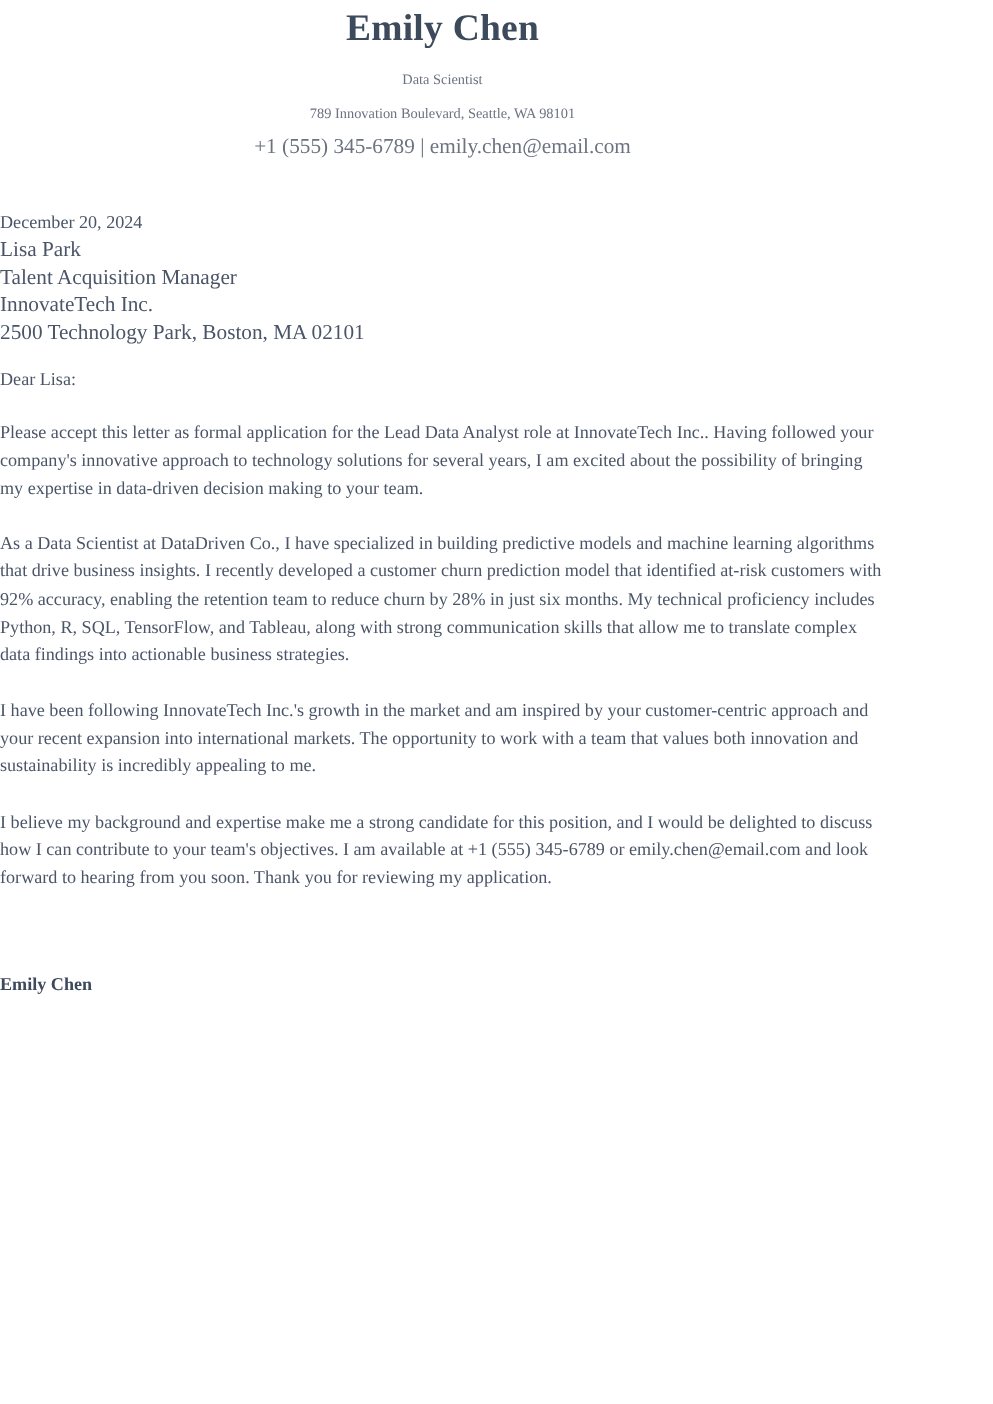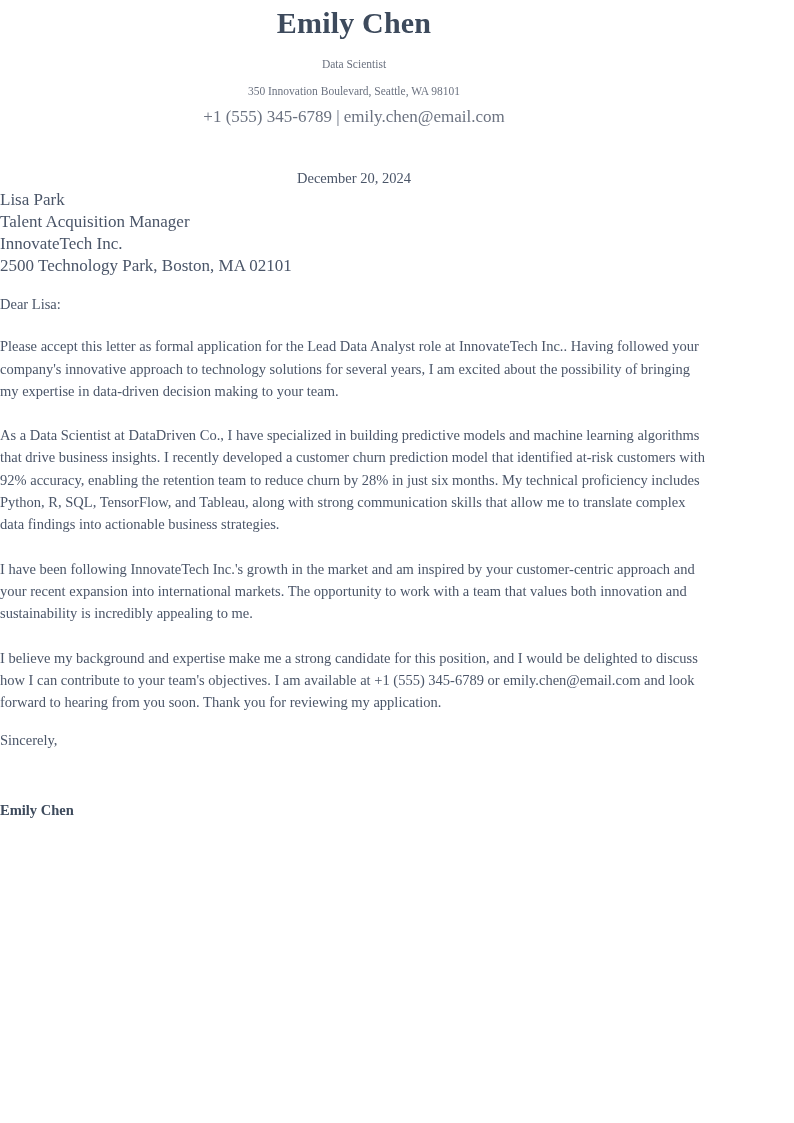--- a/index.html
+++ b/index.html
@@ -53,21 +53,21 @@
   }
   .candidate-contact {
     font-size: 17px;
     color: #6b7280;
     margin-top: 4px;
     line-height: 1.5;
   }
 
   
   .letter-date {
-    text-align: center;
+    text-align: left;
     font-size: 14.5px;
     color: #4a5568;
     margin-top: 38px;
     line-height: 1.5;
   }
 
   
   .recipient-block {
     font-size: 17px;
     color: #4a5568;
@@ -117,21 +117,21 @@
   }
 </style>
 </head>
 <body>
 
 <div class="page">
 
   <header class="letter-header">
     <h1 class="candidate-name">Emily Chen</h1>
     <div class="candidate-title">Data Scientist</div>
-    <div class="candidate-address">350 Innovation Boulevard, Seattle, WA 98101</div>
+    <div class="candidate-address">789 Innovation Boulevard, Seattle, WA 98101</div>
     <div class="candidate-contact">+1 (555) 345-6789 | emily.chen@email.com</div>
   </header>
 
   <div class="letter-date">December 20, 2024</div>
 
   <section class="recipient-block">
     <div class="recipient-line">Lisa Park</div>
     <div class="recipient-line">Talent Acquisition Manager</div>
     <div class="recipient-line">InnovateTech Inc.</div>
     <div class="recipient-line">2500 Technology Park, Boston, MA 02101</div>
@@ -140,18 +140,17 @@
   <div class="salutation">Dear Lisa:</div>
 
   <section class="letter-body">
     <p class="body-paragraph">Please accept this letter as formal application for the Lead Data Analyst role at InnovateTech Inc.. Having followed your company's innovative approach to technology solutions for several years, I am excited about the possibility of bringing my expertise in data-driven decision making to your team.</p>
     <p class="body-paragraph">As a Data Scientist at DataDriven Co., I have specialized in building predictive models and machine learning algorithms that drive business insights. I recently developed a customer churn prediction model that identified at-risk customers with 92% accuracy, enabling the retention team to reduce churn by 28% in just six months. My technical proficiency includes Python, R, SQL, TensorFlow, and Tableau, along with strong communication skills that allow me to translate complex data findings into actionable business strategies.</p>
     <p class="body-paragraph">I have been following InnovateTech Inc.'s growth in the market and am inspired by your customer-centric approach and your recent expansion into international markets. The opportunity to work with a team that values both innovation and sustainability is incredibly appealing to me.</p>
     <p class="body-paragraph">I believe my background and expertise make me a strong candidate for this position, and I would be delighted to discuss how I can contribute to your team's objectives. I am available at +1 (555) 345-6789 or emily.chen@email.com and look forward to hearing from you soon. Thank you for reviewing my application.</p>
   </section>
 
   <section class="closing">
-    <div class="valediction">Sincerely,</div>
     <div class="signature-space"></div>
     <div class="signature-name">Emily Chen</div>
   </section>
 
 </div>
 
 </body></html>

